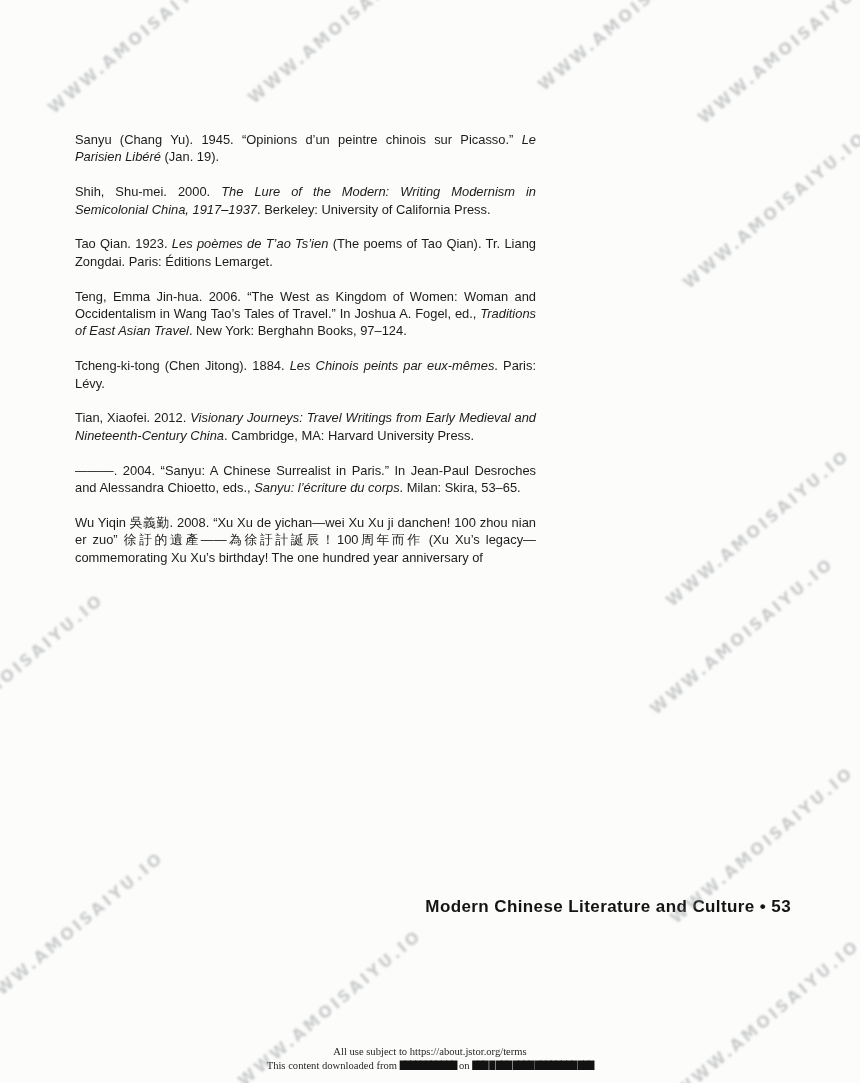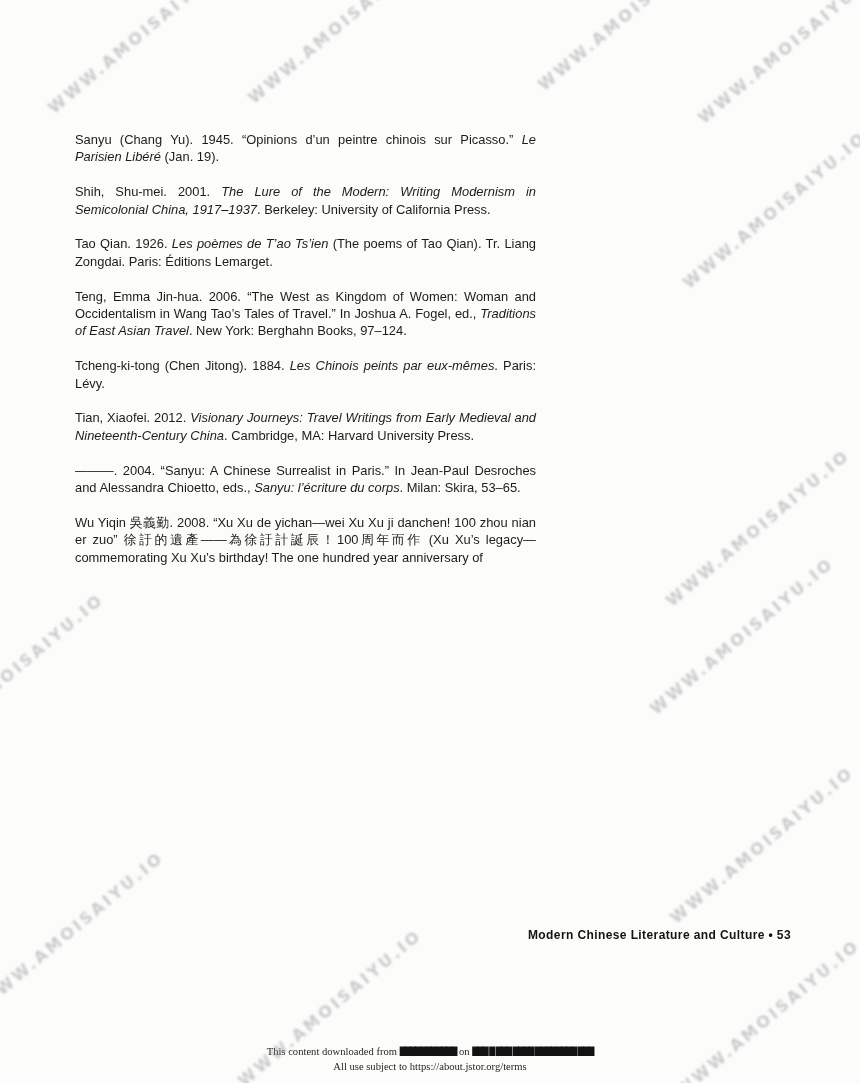--- a/index.html
+++ b/index.html
@@ -22,26 +22,25 @@
     font-size:12.9px;
     line-height:17.4px;
     text-align:justify;
     color:#1c1c1c;
   }
   .ref em{font-style:italic;}
   
   .journal-footer{
     position:absolute;
     top:897px;right:69px;
-    font-size:12px;
+    font-size:17px;
     font-weight:bold;
     letter-spacing:0.4px;
     color:#141414;
     white-space:nowrap;
-    margin-top:31px;
   }
   
   .jstor{
     position:absolute;
     left:0;right:0;top:1045px;
     text-align:center;
     font-family:"Liberation Serif", serif;
     font-size:10.6px;
     line-height:14px;
     color:#1f1f1f;
@@ -70,39 +69,39 @@
     transform-origin:center center;
   }
 </style>
 </head>
 <body>
 
 <div class="page">
 
   <main class="refs">
       <p class="ref"><span>Sanyu (Chang Yu). 1945. “Opinions d’un peintre chinois sur Picasso.” </span><em>Le Parisien Libéré</em><span> (Jan. 19).</span></p>
-      <p class="ref"><span>Shih, Shu-mei. 2001. </span><em>The Lure of the Modern: Writing Modernism in Semicolonial China, 1917–1937</em><span>. Berkeley: University of California Press.</span></p>
-      <p class="ref"><span>Tao Qian. 1926. </span><em>Les poèmes de T’ao Ts’ien</em><span> (The poems of Tao Qian). Tr. Liang Zongdai. Paris: Éditions Lemarget.</span></p>
+      <p class="ref"><span>Shih, Shu-mei. 2000. </span><em>The Lure of the Modern: Writing Modernism in Semicolonial China, 1917–1937</em><span>. Berkeley: University of California Press.</span></p>
+      <p class="ref"><span>Tao Qian. 1923. </span><em>Les poèmes de T’ao Ts’ien</em><span> (The poems of Tao Qian). Tr. Liang Zongdai. Paris: Éditions Lemarget.</span></p>
       <p class="ref"><span>Teng, Emma Jin-hua. 2006. “The West as Kingdom of Women: Woman and Occidentalism in Wang Tao’s Tales of Travel.” In Joshua A. Fogel, ed., </span><em>Traditions of East Asian Travel</em><span>. New York: Berghahn Books, 97–124.</span></p>
       <p class="ref"><span>Tcheng-ki-tong (Chen Jitong). 1884. </span><em>Les Chinois peints par eux-mêmes</em><span>. Paris: Lévy.</span></p>
       <p class="ref"><span>Tian, Xiaofei. 2012. </span><em>Visionary Journeys: Travel Writings from Early Medieval and Nineteenth-Century China</em><span>. Cambridge, MA: Harvard University Press.</span></p>
       <p class="ref"><span>———. 2004. “Sanyu: A Chinese Surrealist in Paris.” In Jean-Paul Desroches and Alessandra Chioetto, eds., </span><em>Sanyu: l’écriture du corps</em><span>. Milan: Skira, 53–65.</span></p>
       <p class="ref"><span>Wu Yiqin 吳義勤. 2008. “Xu Xu de yichan—wei Xu Xu ji danchen! 100 zhou nian er zuo” 徐訏的遺產——為徐訏計誕辰！100周年而作 (Xu Xu’s legacy—commemorating Xu Xu’s birthday! The one hundred year anniversary of</span></p>
     </main>
 
   <div class="journal-footer">Modern Chinese Literature and Culture • 53</div>
 
   <div class="jstor">
+    <div>All use subject to https://about.jstor.org/terms</div>
     <div>
       <span>This content downloaded from</span>
       <span class="redacted">███████████</span>
       <span>on</span>
       <span class="redacted">███ █ ███ ████ ████████ ███</span>
     </div>
-    <div>All use subject to https://about.jstor.org/terms</div>
   </div>
 
   <div class="wm-layer">
       <div class="wm" style="left: 140px; top: 35px; transform: translate(-50%, -50%) rotate(-40deg);">WWW.AMOISAIYU.IO</div>
       <div class="wm" style="left: 340px; top: 25px; transform: translate(-50%, -50%) rotate(-40deg);">WWW.AMOISAIYU.IO</div>
       <div class="wm" style="left: 630px; top: 12px; transform: translate(-50%, -50%) rotate(-40deg);">WWW.AMOISAIYU.IO</div>
       <div class="wm" style="left: 790px; top: 45px; transform: translate(-50%, -50%) rotate(-40deg);">WWW.AMOISAIYU.IO</div>
       <div class="wm" style="left: 775px; top: 210px; transform: translate(-50%, -50%) rotate(-40deg);">WWW.AMOISAIYU.IO</div>
       <div class="wm" style="left: 758px; top: 528px; transform: translate(-50%, -50%) rotate(-40deg);">WWW.AMOISAIYU.IO</div>
       <div class="wm" style="left: 742px; top: 636px; transform: translate(-50%, -50%) rotate(-40deg);">WWW.AMOISAIYU.IO</div>

